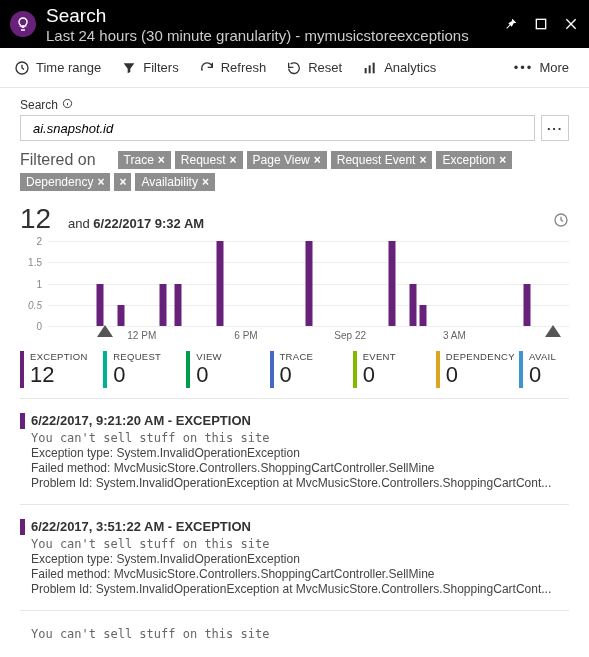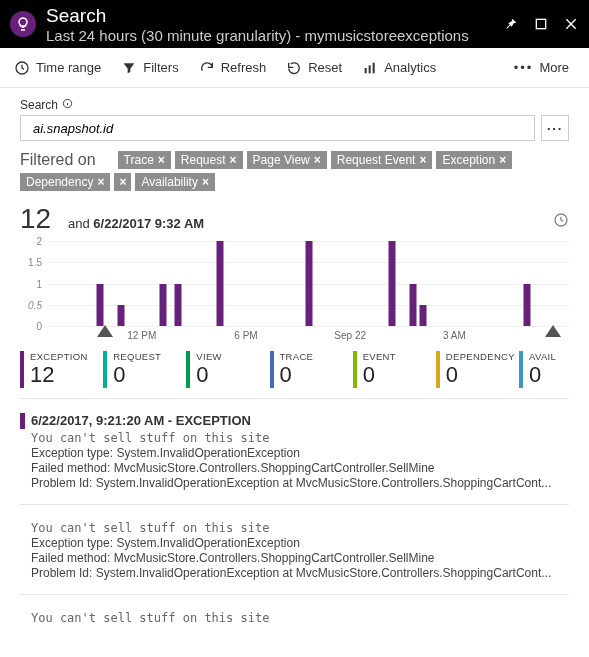--- a/index.html
+++ b/index.html
@@ -265,20 +265,24 @@
           <span class="rbar"></span>
           <span>6/22/2017, 9:21:20 AM - EXCEPTION</span>
         </div>
         <div class="rsub">You can't sell stuff on this site</div>
         <div class="rdet">Exception type: System.InvalidOperationException</div>
         <div class="rdet">Failed method: MvcMusicStore.Controllers.ShoppingCartController.SellMine</div>
         <div class="rdet">Problem Id: System.InvalidOperationException at MvcMusicStore.Controllers.ShoppingCartCont...</div>
       </div>
       <hr class="sep">
       <div class="result">
+        <div class="rhead">
+          <span class="rbar"></span>
+          <span>6/22/2017, 3:51:22 AM - EXCEPTION</span>
+        </div>
         <div class="rsub">You can't sell stuff on this site</div>
         <div class="rdet">Exception type: System.InvalidOperationException</div>
         <div class="rdet">Failed method: MvcMusicStore.Controllers.ShoppingCartController.SellMine</div>
         <div class="rdet">Problem Id: System.InvalidOperationException at MvcMusicStore.Controllers.ShoppingCartCont...</div>
       </div>
       <hr class="sep">
       <div class="result">
         <div class="rsub">You can't sell stuff on this site</div>
       </div>
     </div>

